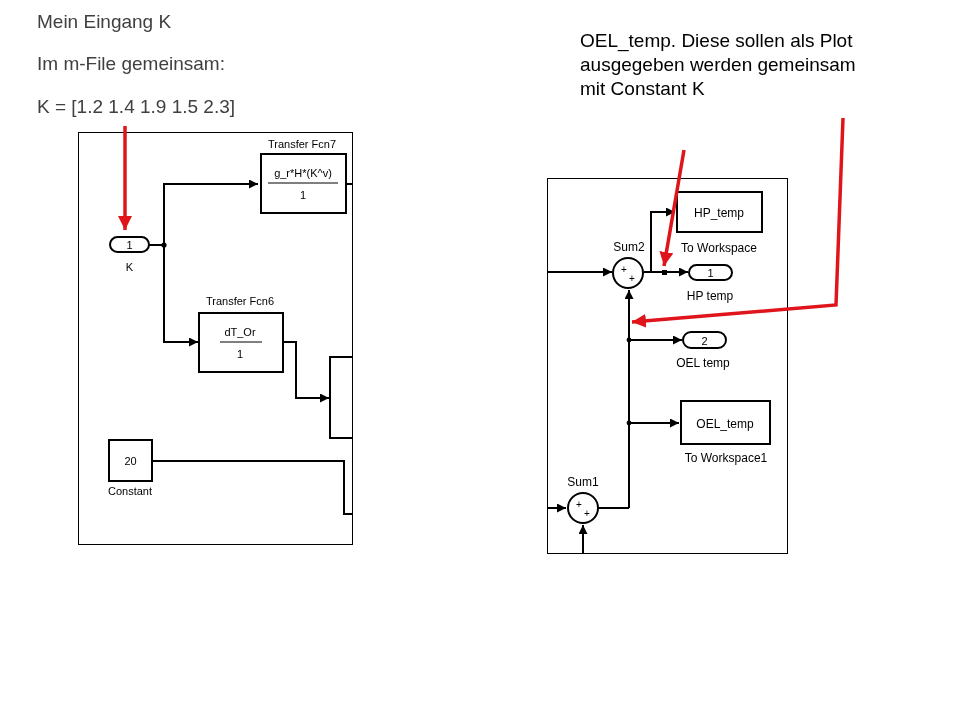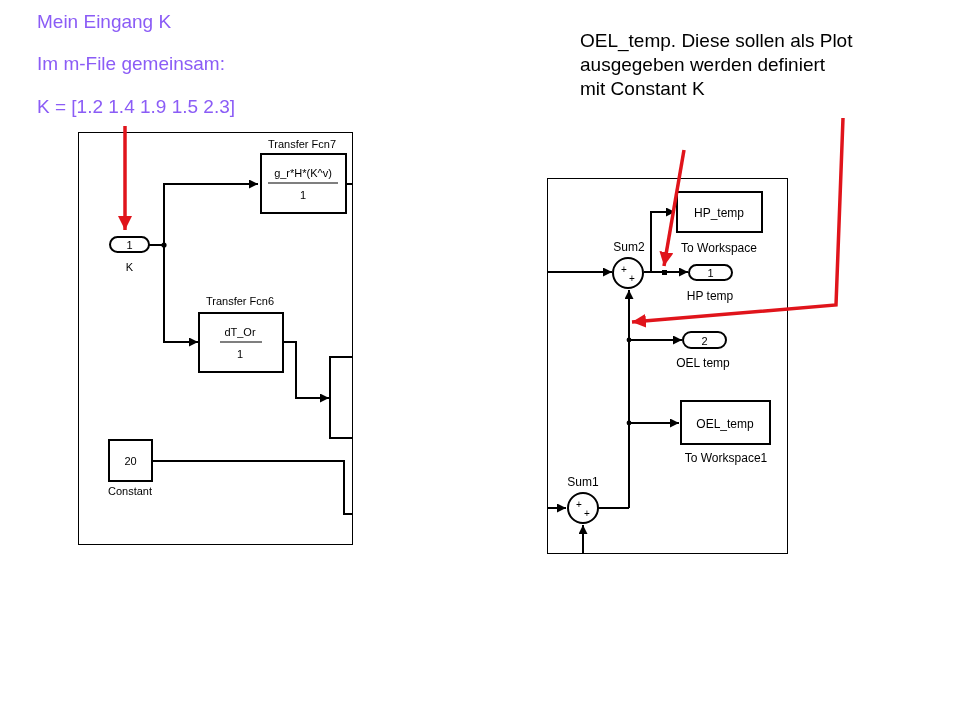--- a/index.html
+++ b/index.html
@@ -1,31 +1,31 @@
 <!DOCTYPE html>
 <html><head>
 <meta charset="utf-8">
 <style>
   html, body { margin:0; padding:0; background:#ffffff; }
   body { width:960px; height:720px; position:relative; overflow:hidden; font-family:"Liberation Sans", sans-serif; color:#000; }
-  .note { position:absolute; font-size:19px; line-height:24px; color:#8b5cf6; white-space:nowrap; }
+  .note { position:absolute; font-size:19px; line-height:24px; color:#404040; white-space:nowrap; }
   .note-right { position:absolute; left:580px; top:29px; font-size:19px; line-height:24px; width:360px; }
   svg text { font-family:"Liberation Sans", sans-serif; }
   #diagram { position:absolute; left:0; top:0; }
 </style>
 </head>
 <body>
 
 <div class="note" style="left:37px;top:10px;">Mein Eingang K</div>
 <div class="note" style="left:37px;top:52px;">Im m-File gemeinsam:</div>
 <div class="note" style="left:37px;top:95px;">K = [1.2 1.4 1.9 1.5 2.3]</div>
 
 <div class="note-right">
   <div>OEL_temp. Diese sollen als Plot</div>
-  <div>ausgegeben werden definiert</div>
+  <div>ausgegeben werden gemeinsam</div>
   <div>mit Constant K</div>
 </div>
 
 <svg id="diagram" width="960" height="720" viewBox="0 0 960 720">
   <defs>
     <marker id="blk" viewBox="0 0 10 10" refX="10" refY="5" markerWidth="9" markerHeight="9" orient="auto" markerUnits="userSpaceOnUse">
       <path d="M0,0 L10,5 L0,10 z" fill="#000"></path>
     </marker>
     <marker id="red" viewBox="0 0 10 10" refX="10" refY="5" markerWidth="14" markerHeight="14" orient="auto" markerUnits="userSpaceOnUse">
       <path d="M0,0 L10,5 L0,10 z" fill="#e0141b"></path>

